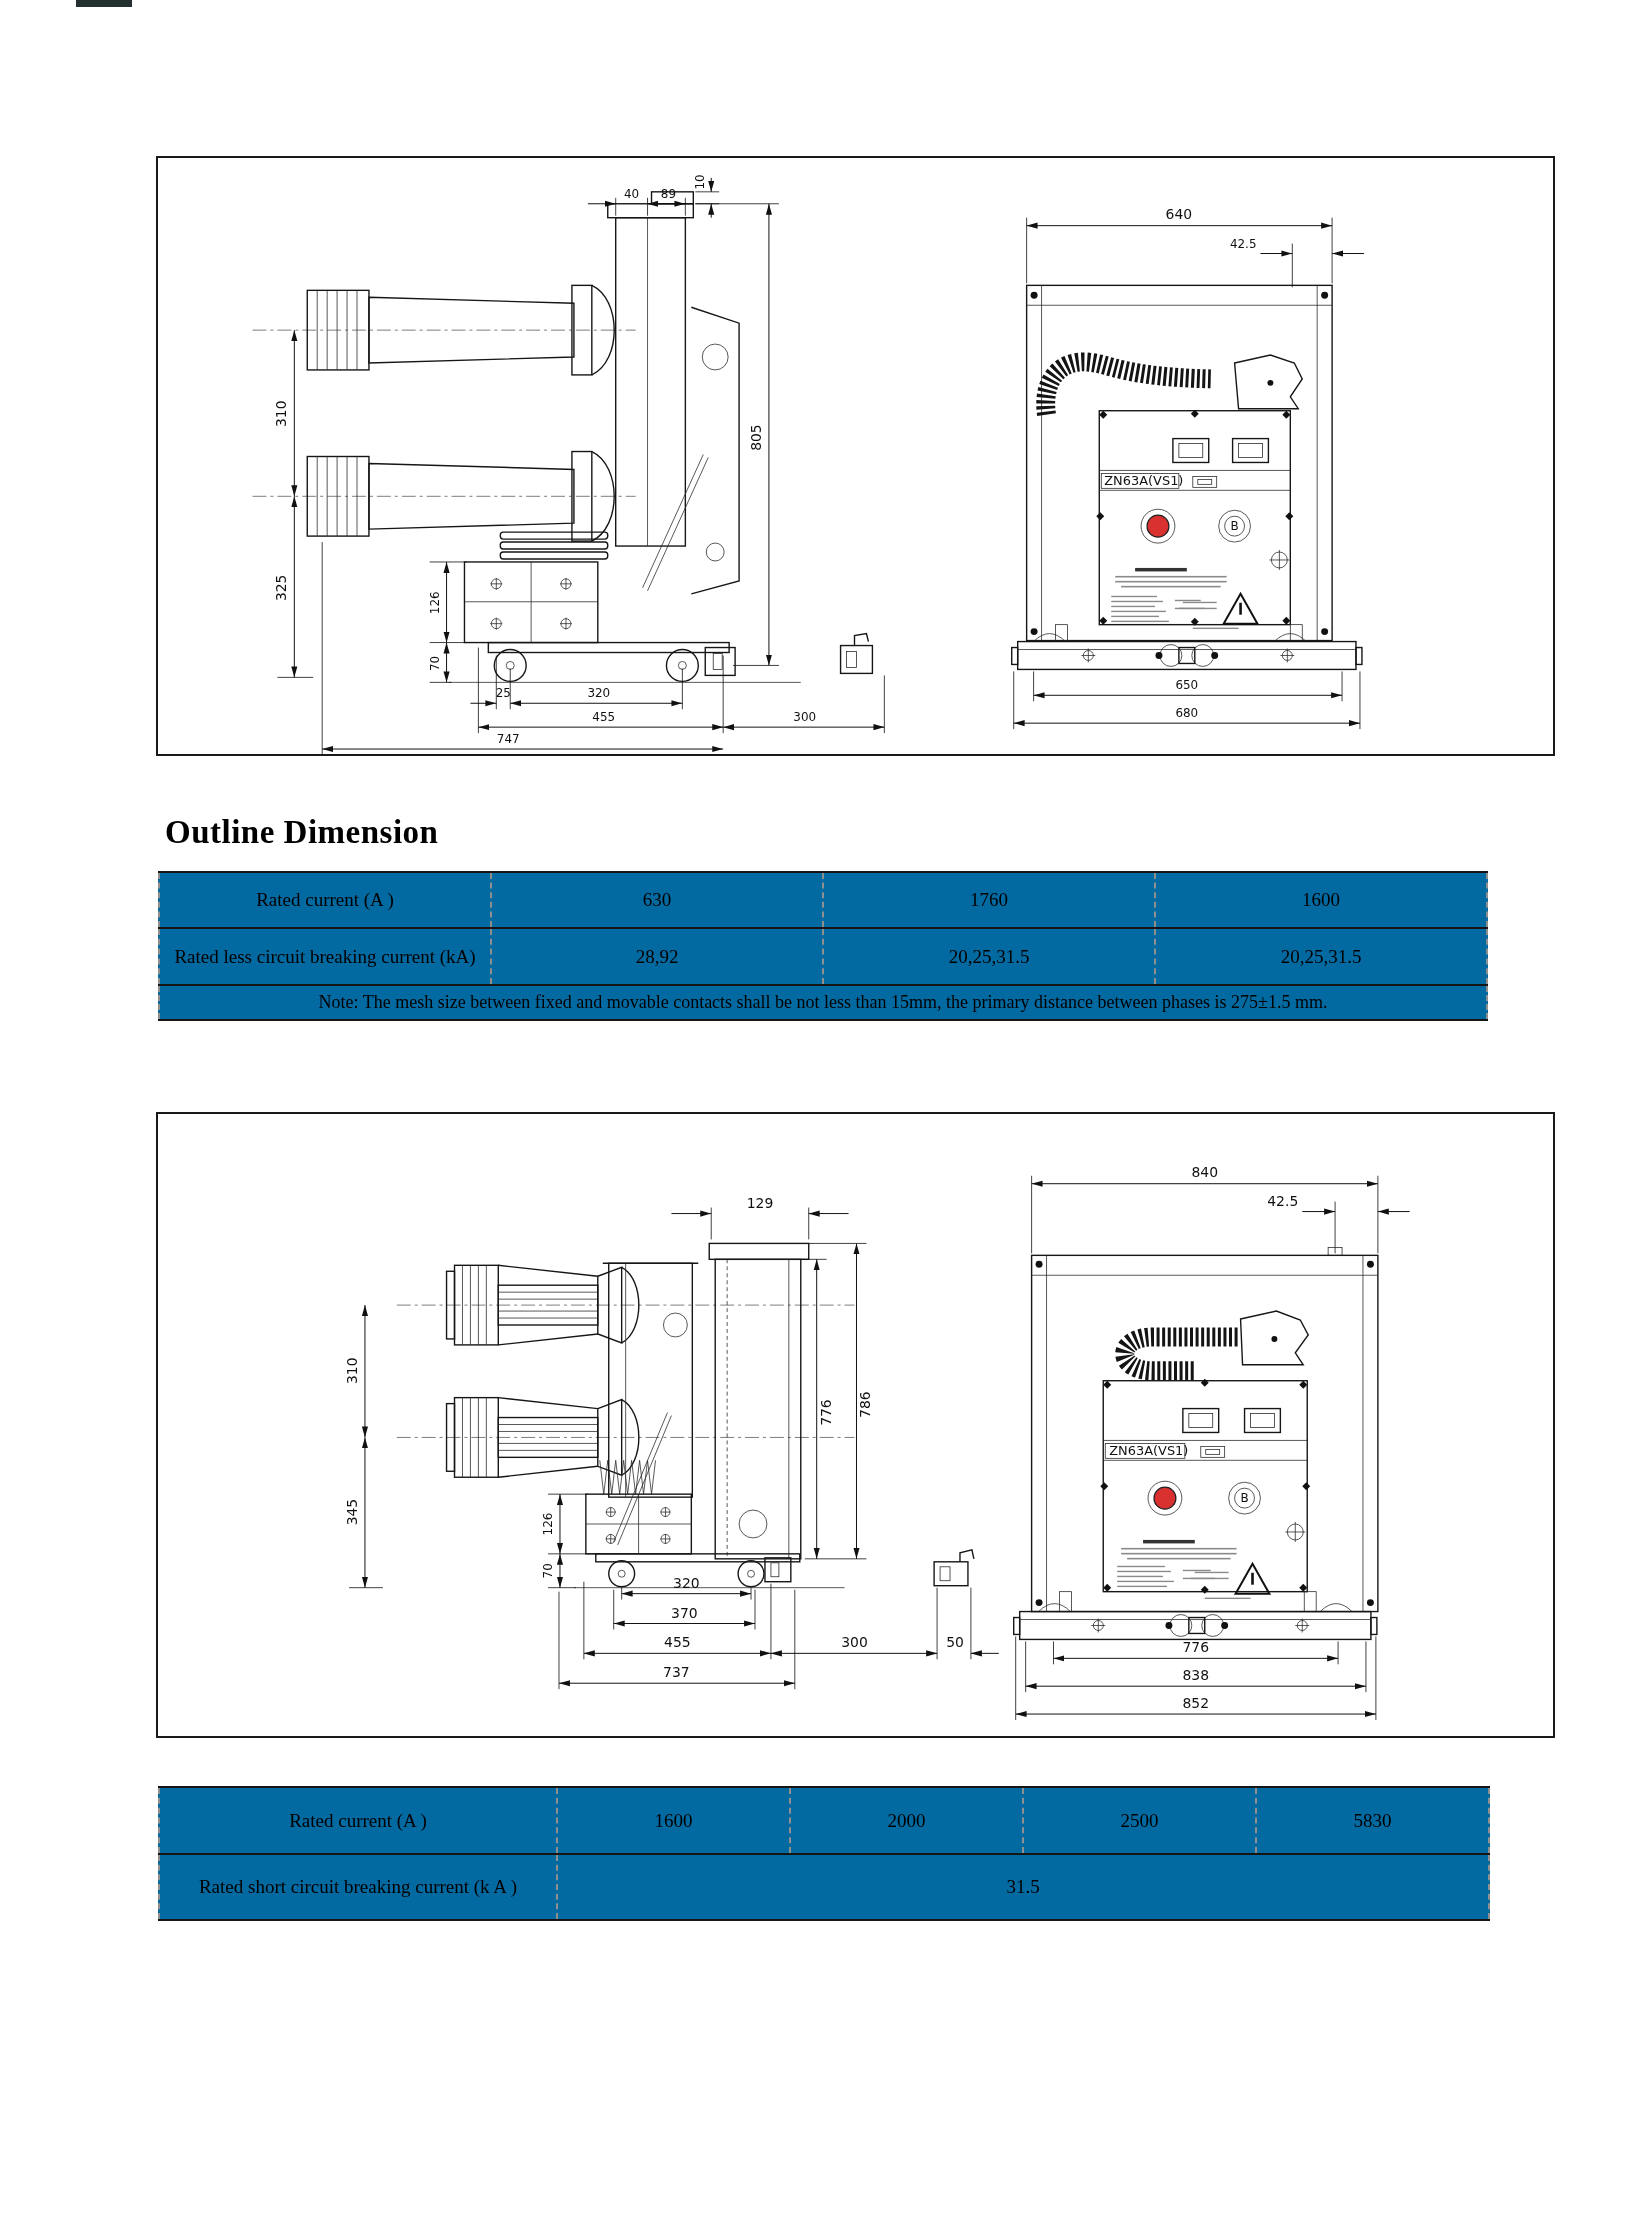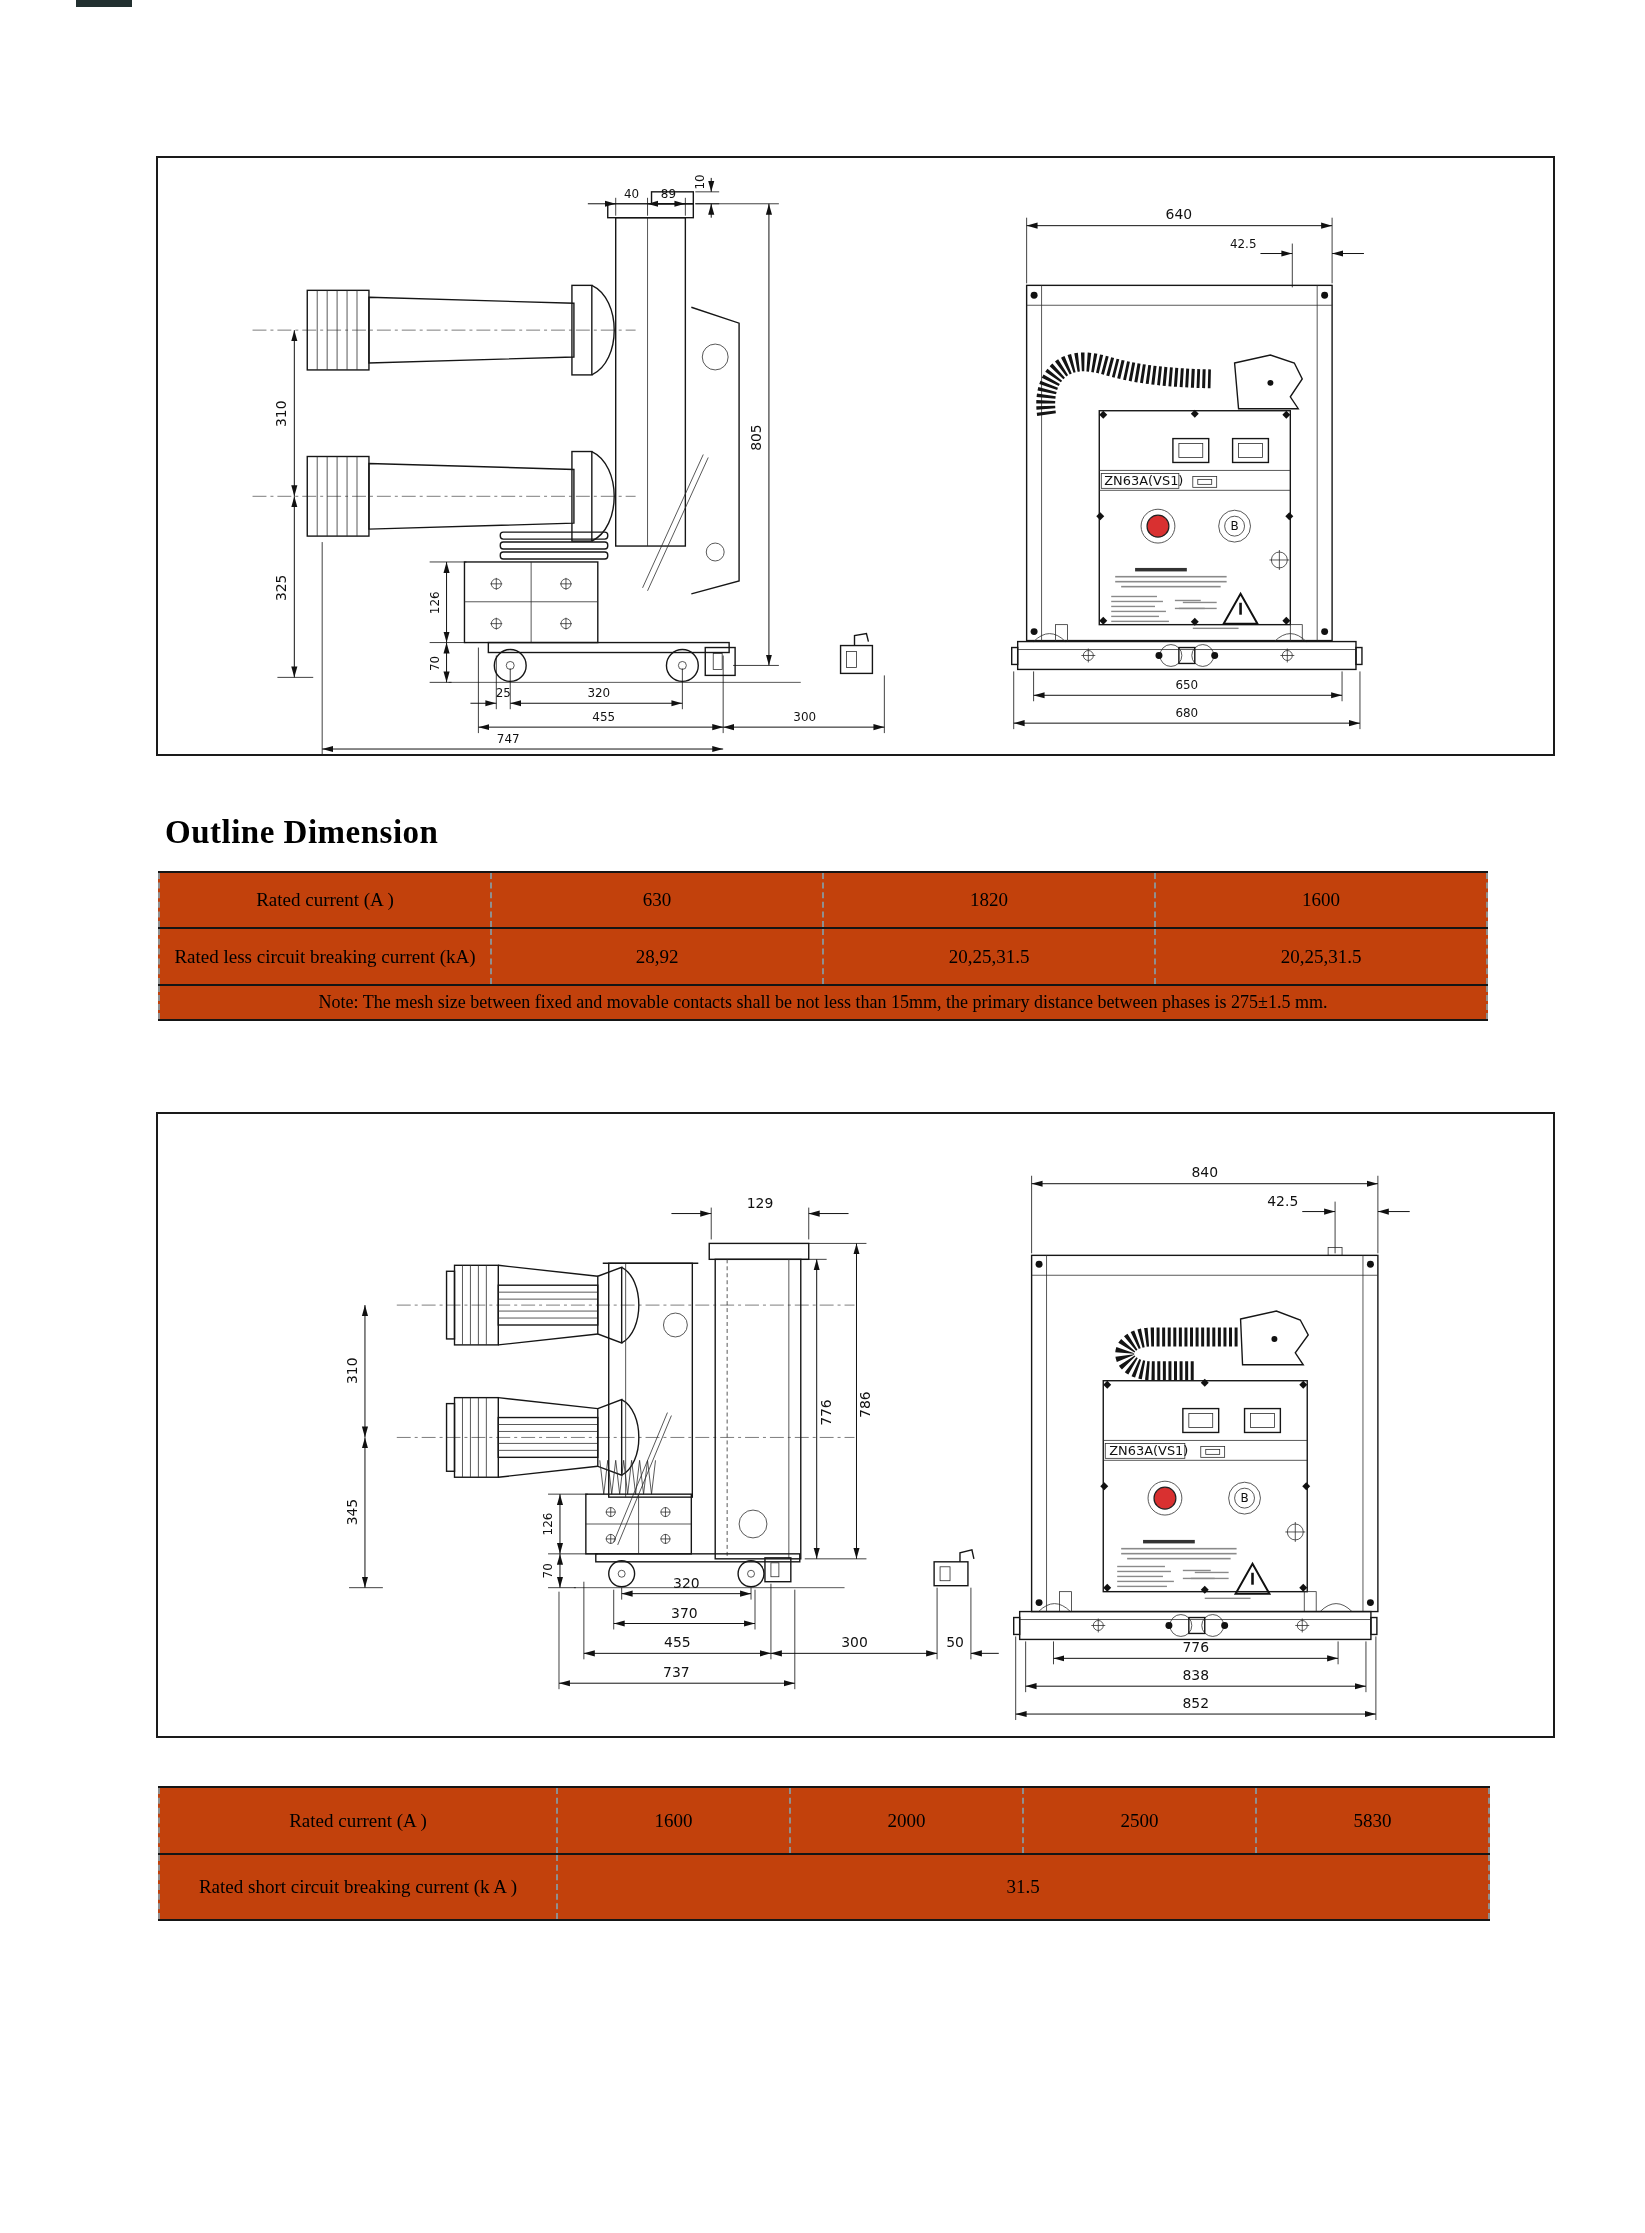--- a/index.html
+++ b/index.html
@@ -4,21 +4,21 @@
 <style>
   html,body{margin:0;padding:0;background:#fff;}
   #page{position:relative;width:1610px;height:2234px;background:#ffffff;overflow:hidden;
         font-family:"Liberation Serif",serif;color:#000;}
   .corner-mark{position:absolute;left:76px;top:0;width:56px;height:7px;background:#223030;}
   .figbox{position:absolute;border:2px solid #1a1a1a;background:#fff;}
   #fig1{left:156px;top:156px;width:1395px;height:596px;}
   #fig2{left:156px;top:1112px;width:1395px;height:622px;}
   #heading{position:absolute;left:165px;top:814px;font-size:33px;font-weight:bold;
            font-family:"Liberation Serif",serif;letter-spacing:0.5px;}
-  .dtable{position:absolute;border-collapse:collapse;table-layout:fixed;background:#c2410c;
+  .dtable{position:absolute;border-collapse:collapse;table-layout:fixed;background:#0369a1;
           font-family:"Liberation Serif",serif;font-size:19px;}
   #table1{left:158px;top:871px;width:1329px;}
   #table2{left:158px;top:1786px;width:1329px;}
   .dtable td{border-top:2px solid #151515;border-bottom:2px solid #151515;
              border-left:2px dashed #8f8f8f;border-right:2px dashed #8f8f8f;
              text-align:center;vertical-align:middle;padding:2px 6px;}
   .dtable .note-cell{font-size:18px;}
   .lbl2{display:block;line-height:1.05;}
   
   svg .ol{fill:none;stroke:#161616;stroke-width:1.4;}
@@ -275,21 +275,21 @@
     <colgroup>
         <col style="width:332px">
         <col style="width:332px">
         <col style="width:332px">
         <col style="width:332px">
       </colgroup>
     <tbody>
         <tr style="height:56px">
       <td>Rated current (A )</td>
       <td>630</td>
-      <td>1820</td>
+      <td>1760</td>
       <td>1600</td>
     </tr>
     <tr style="height:57px">
       <td>Rated less circuit breaking current (kA)</td>
       <td>28,92</td>
       <td>20,25,31.5</td>
       <td>20,25,31.5</td>
     </tr>
     <tr style="height:35px">
       <td class="note-cell" colspan="4">Note: The mesh size between fixed and movable contacts shall be not less than 15mm, the primary distance between phases is 275±1.5 mm.</td>

